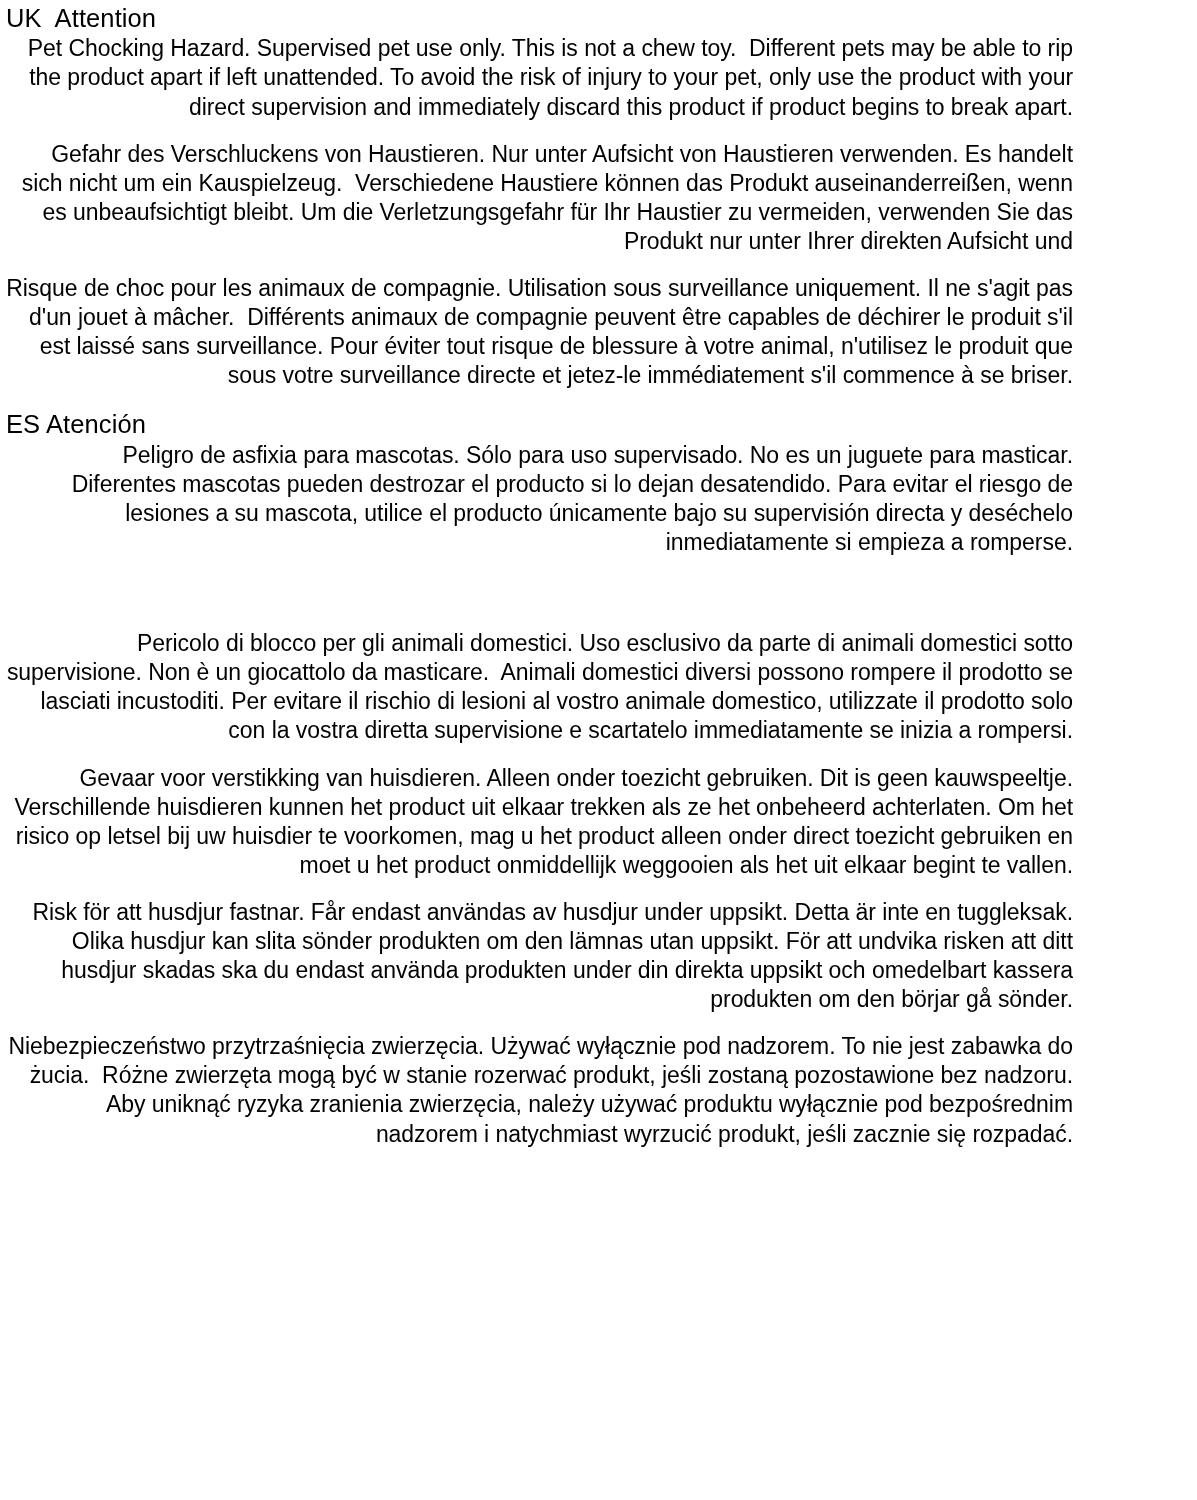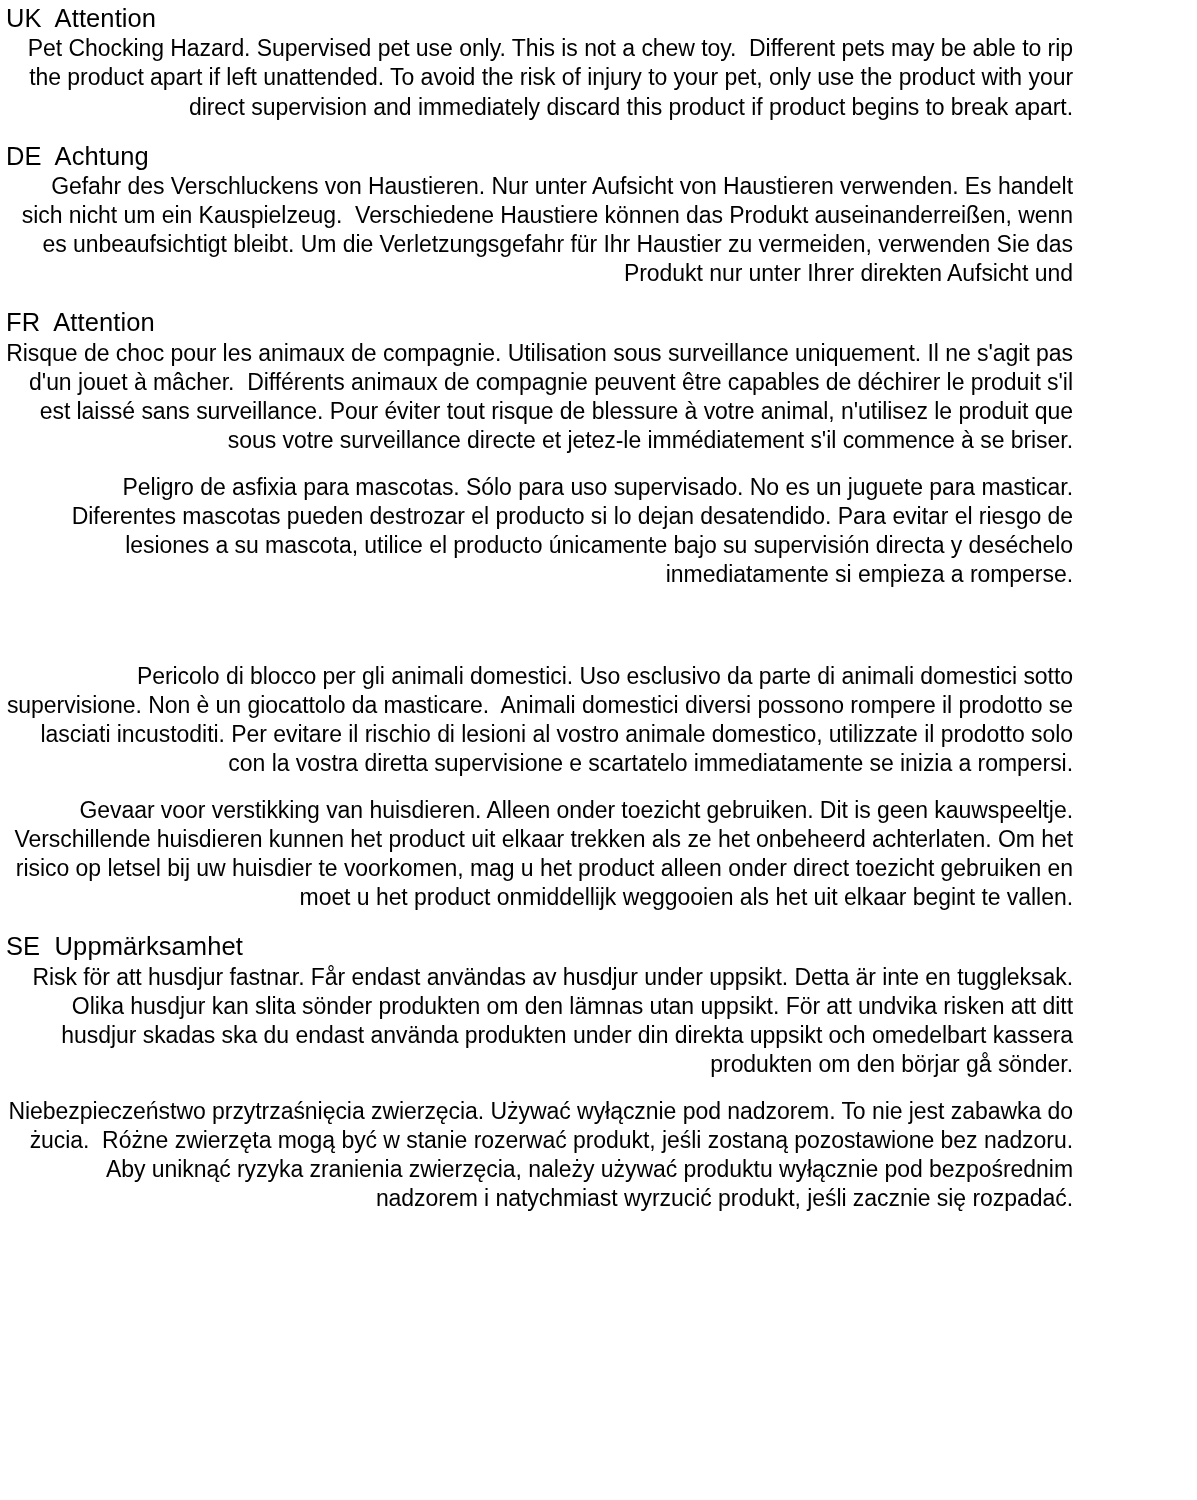--- a/index.html
+++ b/index.html
@@ -43,43 +43,41 @@
 <body>
 
 <div class="page">
 
   <div class="section">
     <div class="heading">UK  Attention</div>
     <div class="body-text">Pet Chocking Hazard. Supervised pet use only. This is not a chew toy.  Different pets may be able to rip the product apart if left unattended. To avoid the risk of injury to your pet, only use the product with your direct supervision and immediately discard this product if product begins to break apart.</div>
   </div>
 
   <div class="section">
-    <div class="heading">DE  Achtung</div>
     <div class="body-text">Gefahr des Verschluckens von Haustieren. Nur unter Aufsicht von Haustieren verwenden. Es handelt sich nicht um ein Kauspielzeug.  Verschiedene Haustiere können das Produkt auseinanderreißen, wenn es unbeaufsichtigt bleibt. Um die Verletzungsgefahr für Ihr Haustier zu vermeiden, verwenden Sie das Produkt nur unter Ihrer direkten Aufsicht und</div>
   </div>
 
   <div class="section">
-    <div class="heading">FR  Attention</div>
     <div class="body-text">Risque de choc pour les animaux de compagnie. Utilisation sous surveillance uniquement. Il ne s'agit pas d'un jouet à mâcher.  Différents animaux de compagnie peuvent être capables de déchirer le produit s'il est laissé sans surveillance. Pour éviter tout risque de blessure à votre animal, n'utilisez le produit que sous votre surveillance directe et jetez-le immédiatement s'il commence à se briser.</div>
   </div>
 
   <div class="section">
+    <div class="heading">ES Atención</div>
     <div class="body-text">Peligro de asfixia para mascotas. Sólo para uso supervisado. No es un juguete para masticar.  Diferentes mascotas pueden destrozar el producto si lo dejan desatendido. Para evitar el riesgo de lesiones a su mascota, utilice el producto únicamente bajo su supervisión directa y deséchelo inmediatamente si empieza a romperse.</div>
   </div>
 
   <div class="section gap-extra">
     <div class="body-text">Pericolo di blocco per gli animali domestici. Uso esclusivo da parte di animali domestici sotto supervisione. Non è un giocattolo da masticare.  Animali domestici diversi possono rompere il prodotto se lasciati incustoditi. Per evitare il rischio di lesioni al vostro animale domestico, utilizzate il prodotto solo con la vostra diretta supervisione e scartatelo immediatamente se inizia a rompersi.</div>
   </div>
 
   <div class="section">
     <div class="body-text">Gevaar voor verstikking van huisdieren. Alleen onder toezicht gebruiken. Dit is geen kauwspeeltje.  Verschillende huisdieren kunnen het product uit elkaar trekken als ze het onbeheerd achterlaten. Om het risico op letsel bij uw huisdier te voorkomen, mag u het product alleen onder direct toezicht gebruiken en moet u het product onmiddellijk weggooien als het uit elkaar begint te vallen.</div>
   </div>
 
   <div class="section">
-    <div class="heading">SE  Uppmärksamhet</div>
     <div class="body-text">Risk för att husdjur fastnar. Får endast användas av husdjur under uppsikt. Detta är inte en tuggleksak.  Olika husdjur kan slita sönder produkten om den lämnas utan uppsikt. För att undvika risken att ditt husdjur skadas ska du endast använda produkten under din direkta uppsikt och omedelbart kassera produkten om den börjar gå sönder.</div>
   </div>
 
   <div class="section">
     <div class="body-text">Niebezpieczeństwo przytrzaśnięcia zwierzęcia. Używać wyłącznie pod nadzorem. To nie jest zabawka do żucia.  Różne zwierzęta mogą być w stanie rozerwać produkt, jeśli zostaną pozostawione bez nadzoru. Aby uniknąć ryzyka zranienia zwierzęcia, należy używać produktu wyłącznie pod bezpośrednim nadzorem i natychmiast wyrzucić produkt, jeśli zacznie się rozpadać.</div>
   </div>
 
 </div>
 
 </body></html>

